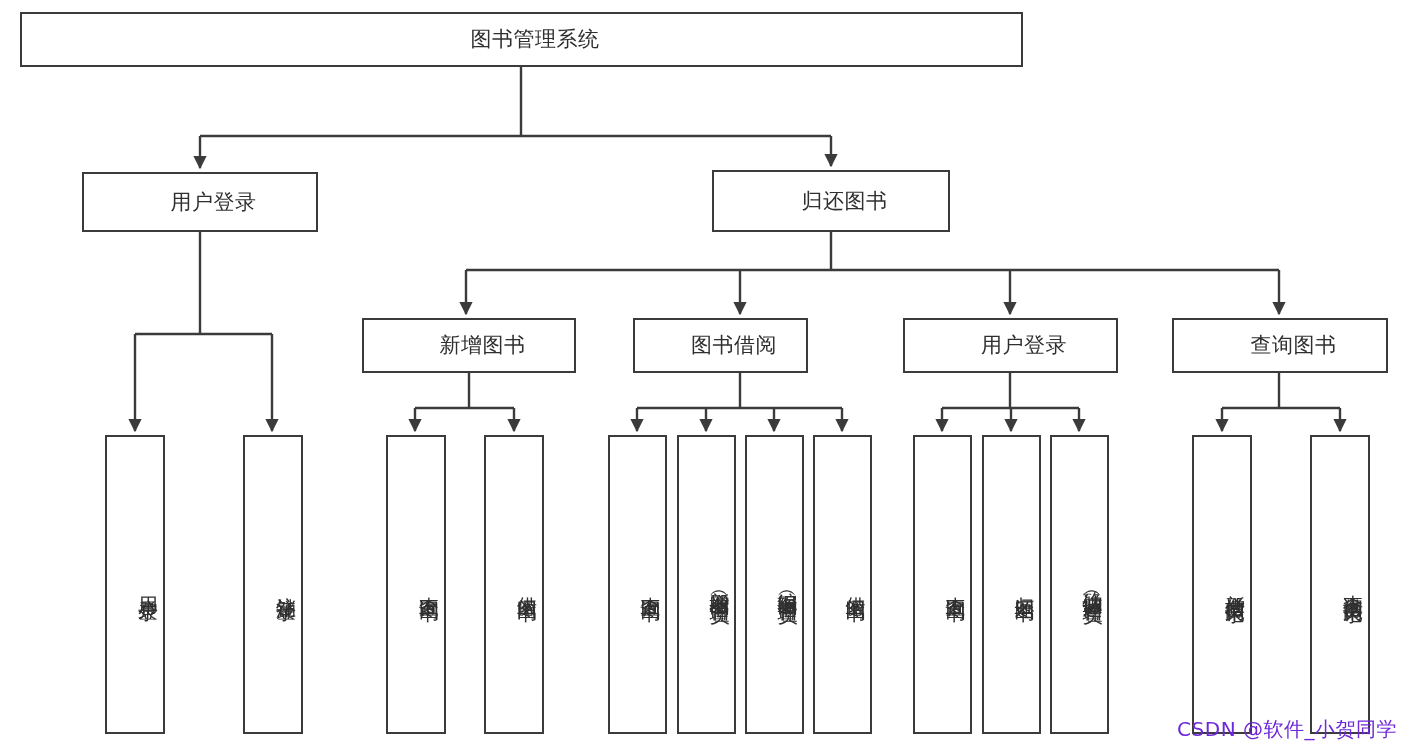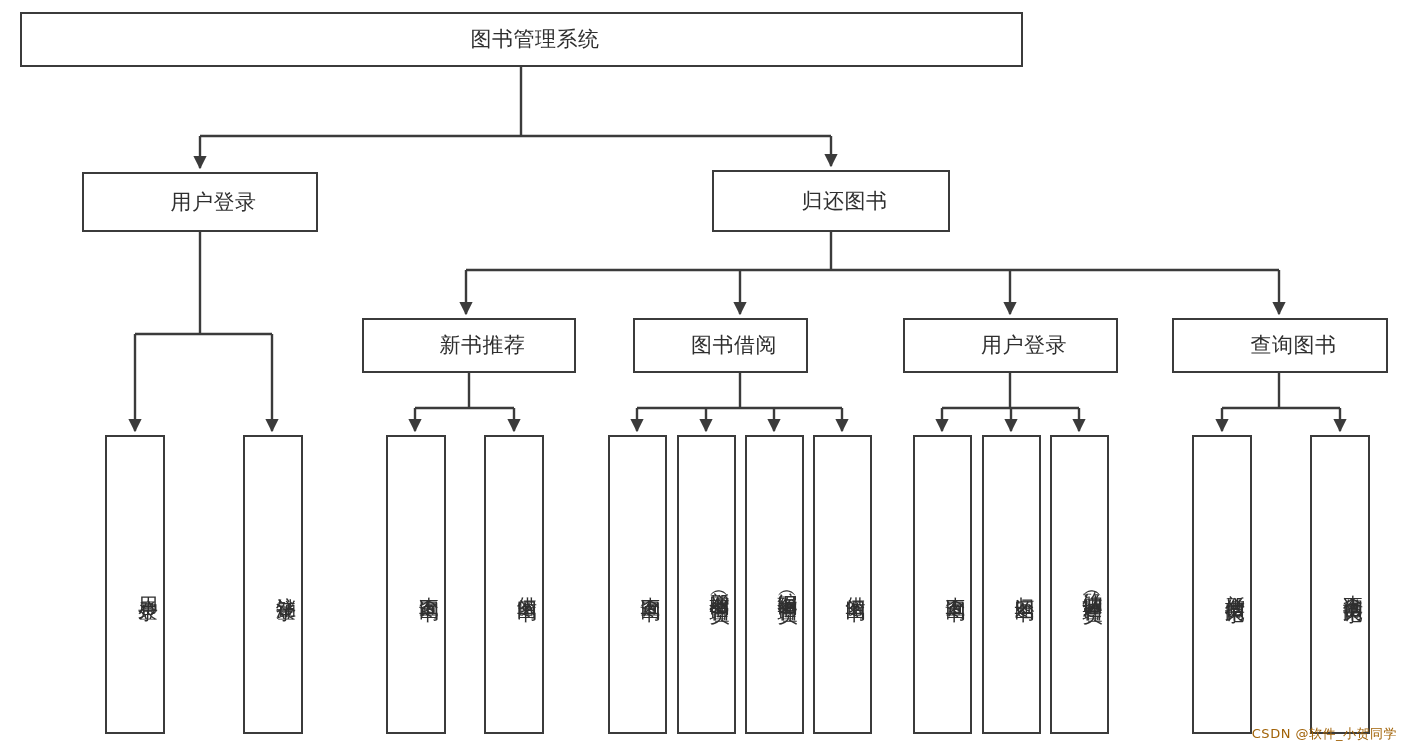--- a/index.html
+++ b/index.html
@@ -55,22 +55,22 @@
     writing-mode: vertical-rl;
     text-orientation: upright;
     white-space: nowrap;
     letter-spacing: 2px;
     line-height: 1;
   }
   #watermark {
     position: absolute;
     right: 8px;
     bottom: 4px;
-    font-size: 13px;
-    color: #a16207;
+    font-size: 20px;
+    color: #6d28d9;
     letter-spacing: 0.5px;
     user-select: none;
     white-space: nowrap;
   }
 </style>
 </head>
 <body>
 
 <div id="diagram-root">
 
@@ -130,21 +130,21 @@
 
   <div class="node h-node" style="left:82px; top:172px; width:236px; height:60px;">
     <span class="label">用户登录</span>
   </div>
 
   <div class="node h-node" style="left:712px; top:170px; width:238px; height:62px;">
     <span class="label">归还图书</span>
   </div>
 
   <div class="node h-node" style="left:362px; top:318px; width:214px; height:55px;">
-    <span class="label">新书推荐</span>
+    <span class="label">新增图书</span>
   </div>
 
   <div class="node h-node" style="left:633px; top:318px; width:175px; height:55px;">
     <span class="label">图书借阅</span>
   </div>
 
   <div class="node h-node" style="left:903px; top:318px; width:215px; height:55px;">
     <span class="label">用户登录</span>
   </div>
 

